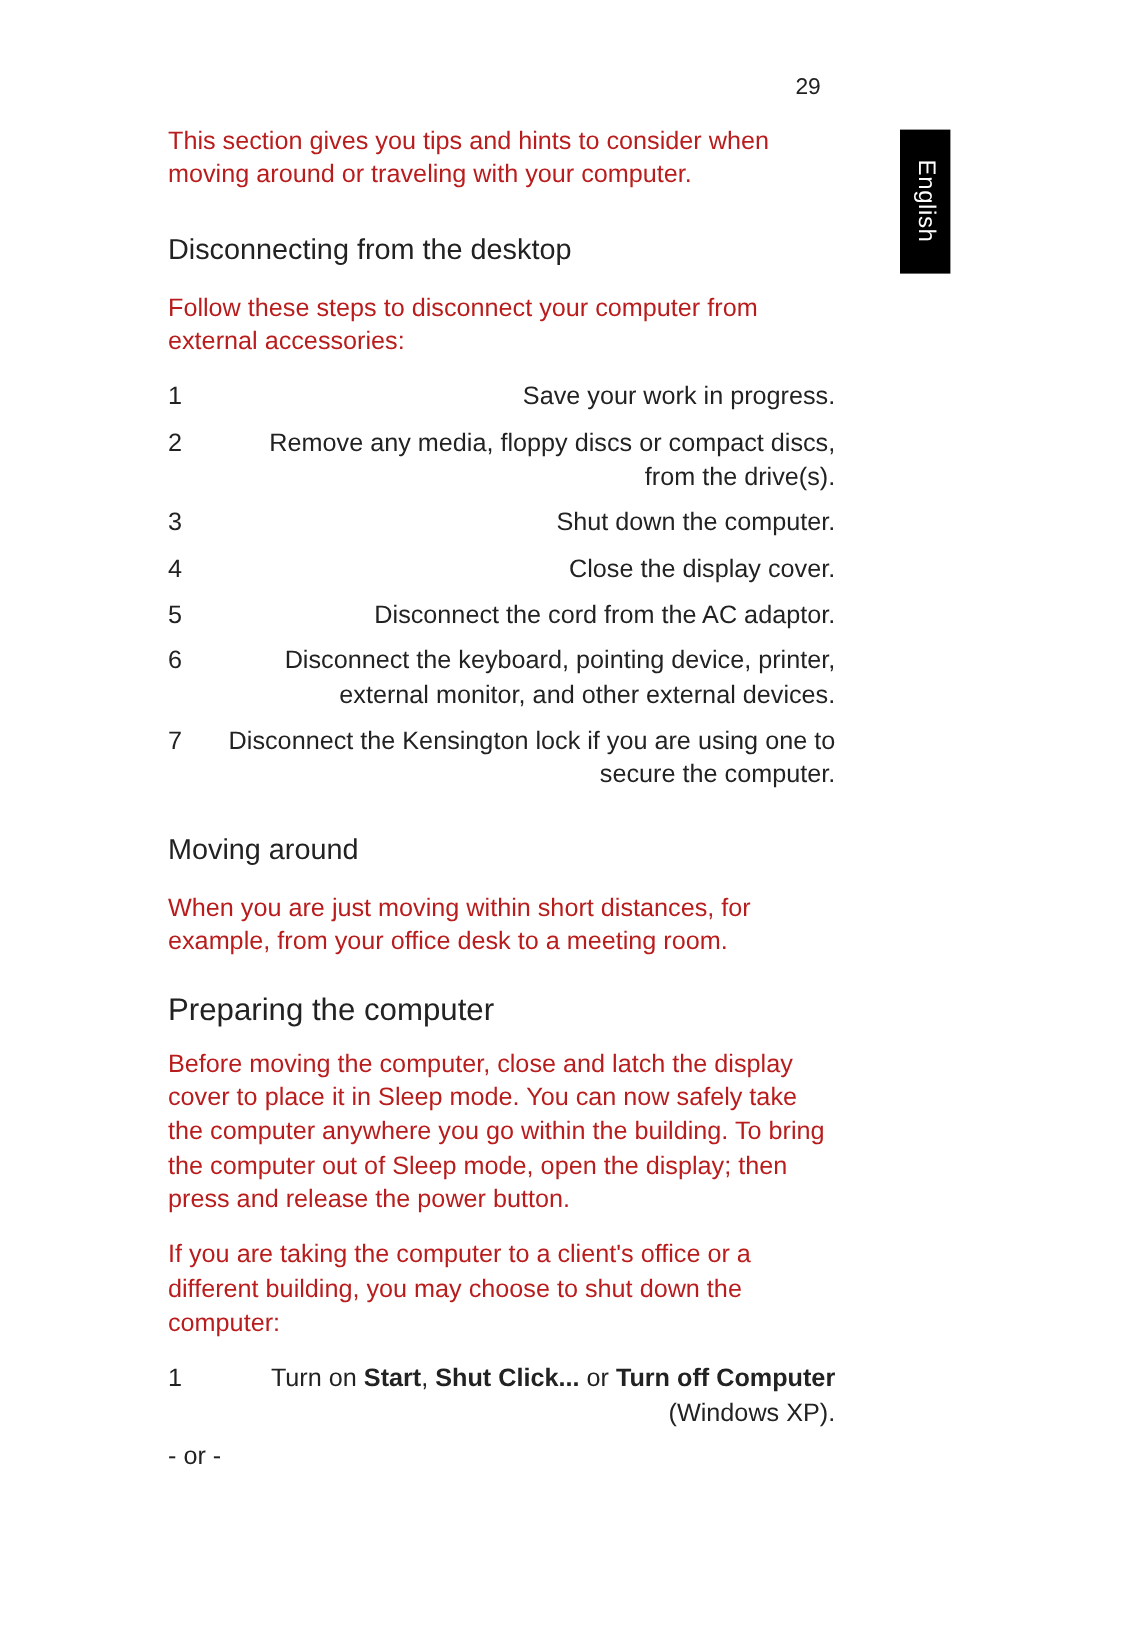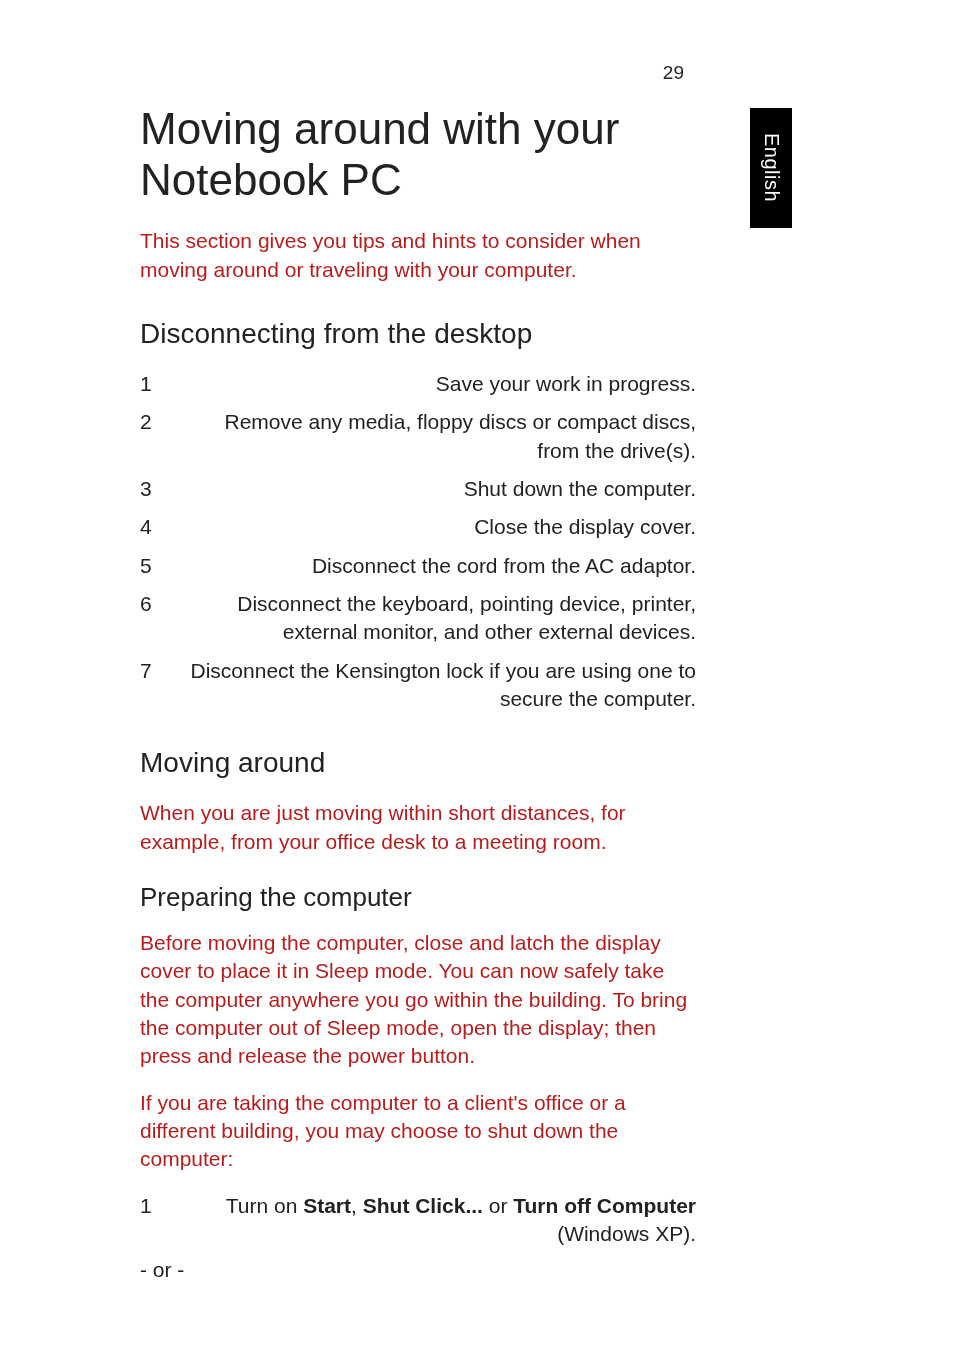--- a/index.html
+++ b/index.html
@@ -49,21 +49,21 @@
     margin-bottom: 22px;
     color: #222;
   }
   p.body {
     font-size: 21px;
     line-height: 1.35;
     margin-bottom: 18px;
     color: #b91c1c;
   }
   h2.section {
-    font-size: 28px;
+    font-size: 24px;
     font-weight: 400;
     margin-top: 34px;
     margin-bottom: 20px;
     color: #222;
   }
   h3.subsection {
     font-size: 26px;
     font-weight: 400;
     margin-top: 26px;
     margin-bottom: 16px;
@@ -98,26 +98,26 @@
 <body>
 
 <div class="page">
 
   <div class="page-number">29</div>
 
   <div class="language-tab">English</div>
 
   <div class="content">
 
-    <h1 class="title">Moving around with your Notebook PC</h1>
 
     <p class="body">This section gives you tips and hints to consider when moving around or traveling with your computer.</p>
 
     <h2 class="section">Disconnecting from the desktop</h2>
 
+    <p class="body">Follow these steps to disconnect your computer from external accessories:</p>
 
     <ol class="numbered">
       <li>
         <span class="num">1</span>
         <span class="txt">Save your work in progress.</span>
       </li>
       <li>
         <span class="num">2</span>
         <span class="txt">Remove any media, floppy discs or compact discs, from the drive(s).</span>
       </li>

